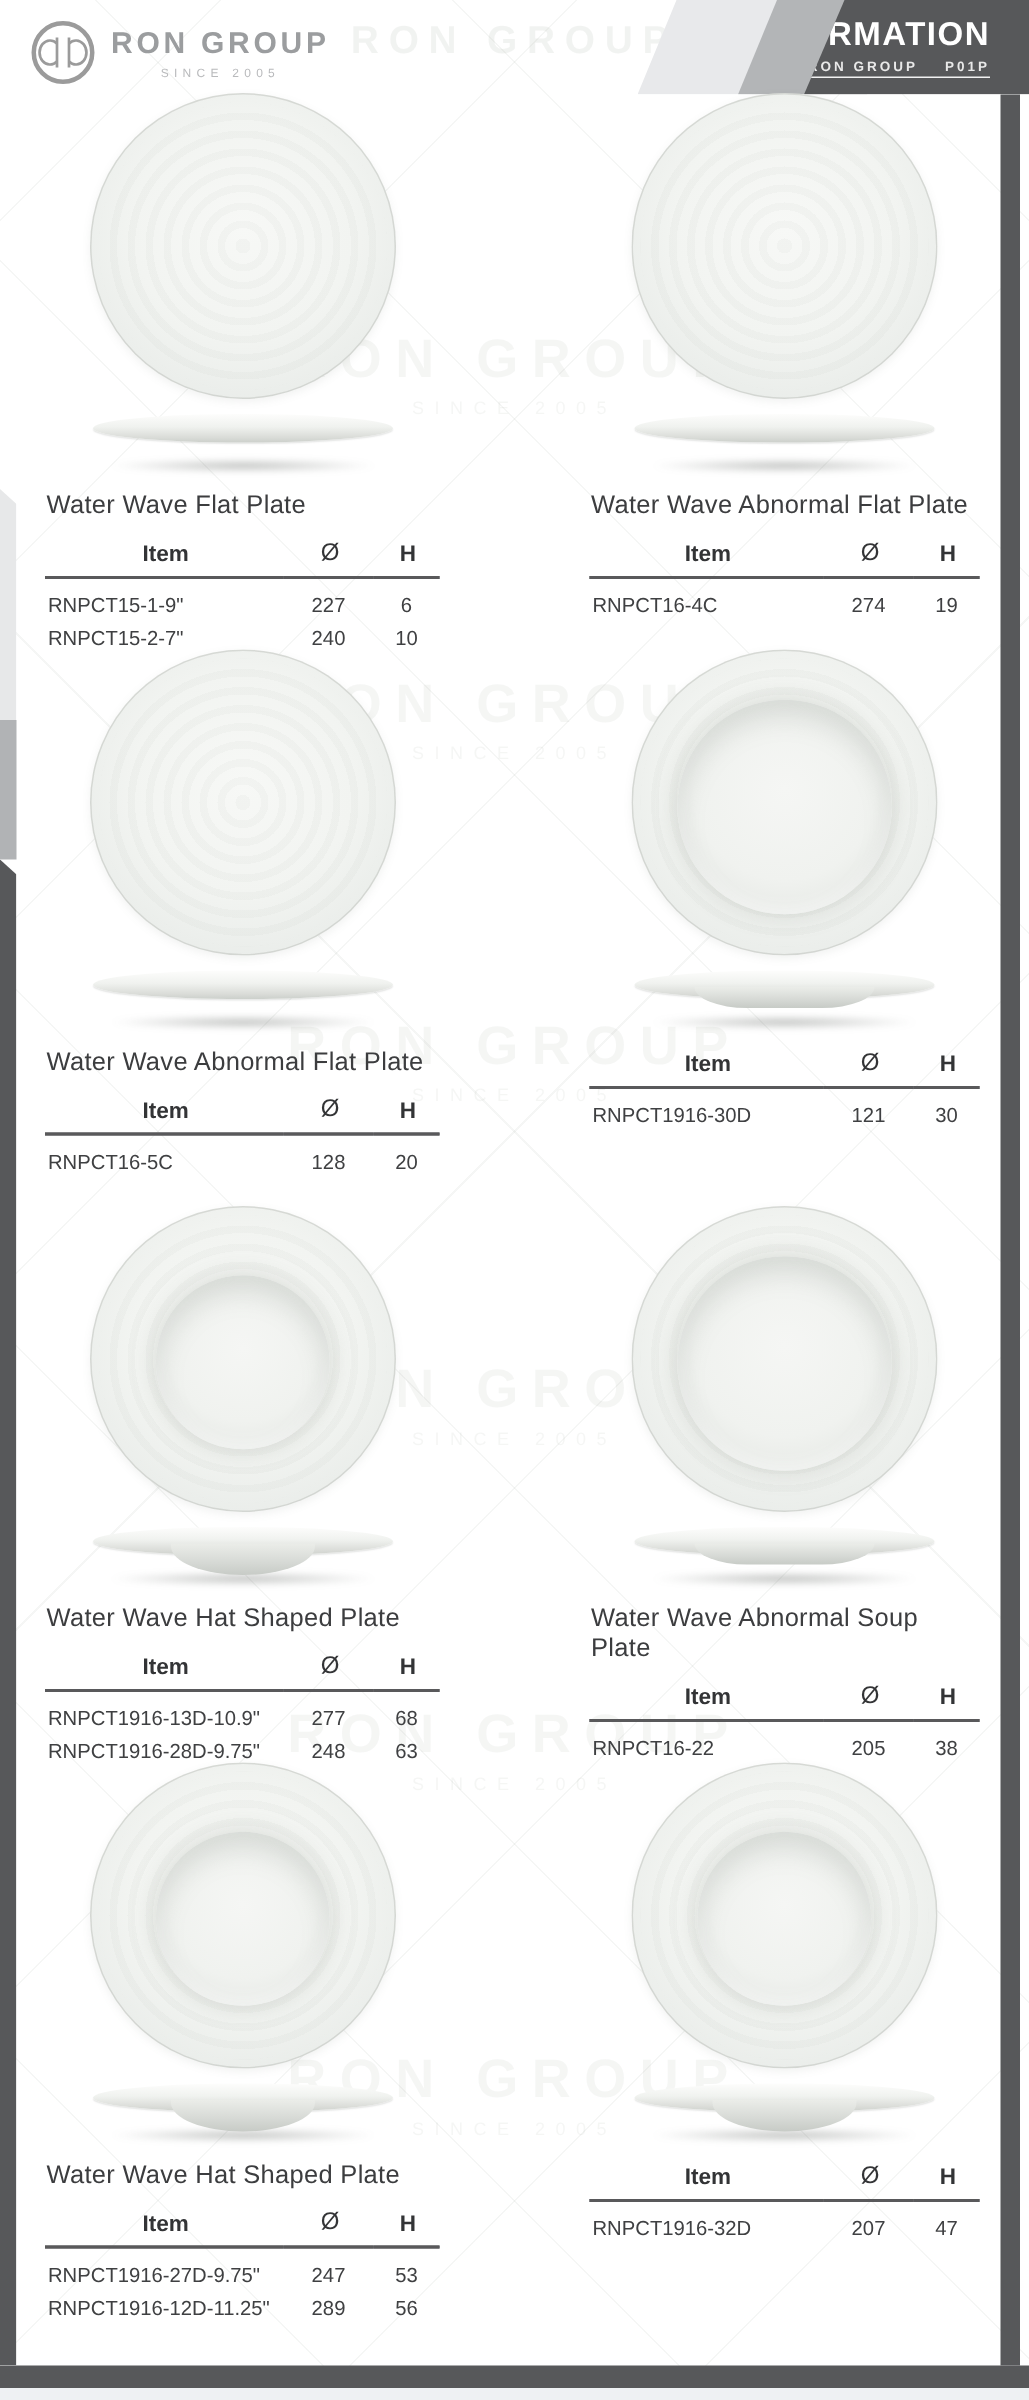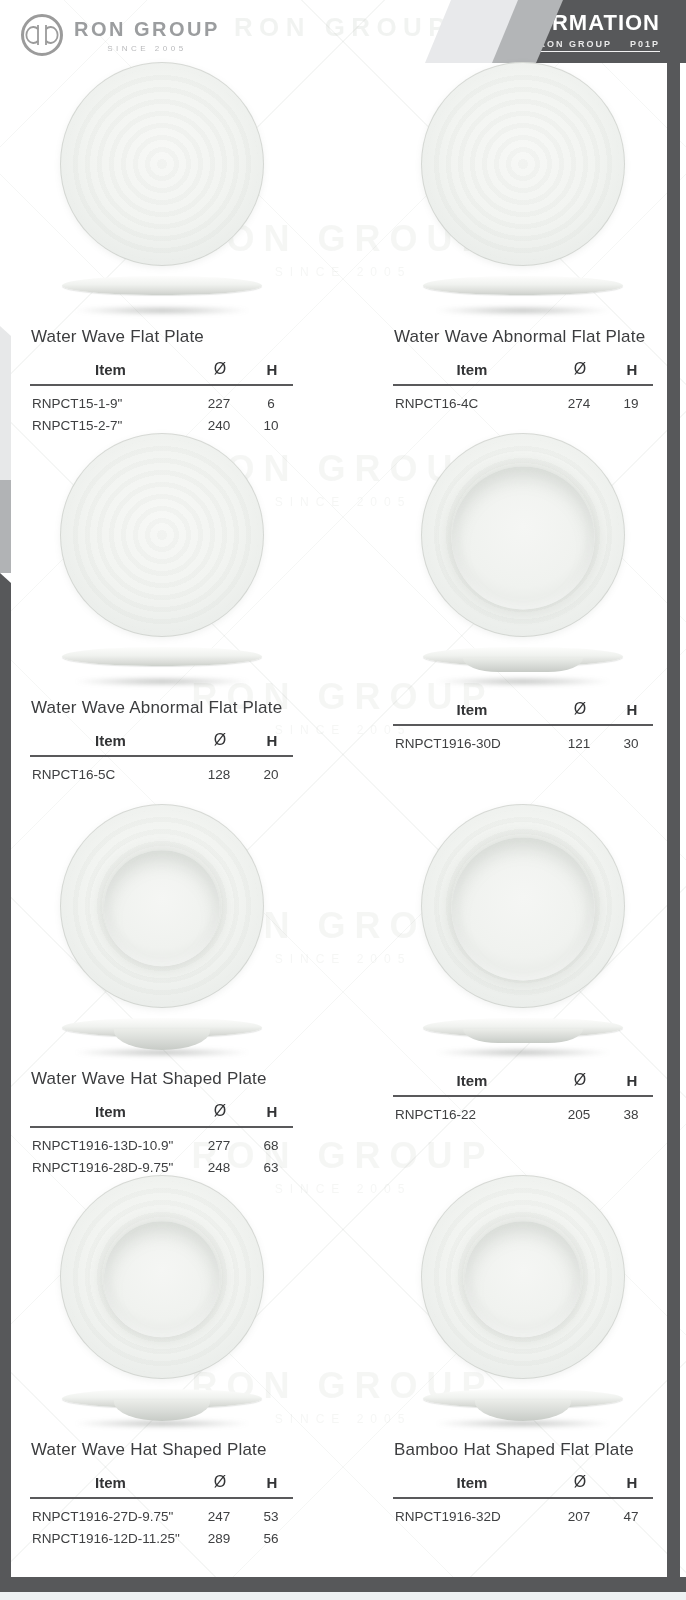--- a/index.html
+++ b/index.html
@@ -318,20 +318,21 @@
       <div class="photo">
         <div class="plate-top">
           <div class="well"></div>
         </div>
         <div class="side">
           <div class="shadow"></div>
           <div class="rim"></div>
           <div class="bowl"></div>
         </div>
       </div>
+      <div class="pname">Water Wave Abnormal Soup Plate</div>
       <table class="spec">
         <thead>
           <tr>
             <th class="c-i">Item</th>
             <th class="c-d">Ø</th>
             <th class="c-h">H</th>
           </tr>
         </thead>
         <tbody>
             <tr class="first">
@@ -382,21 +383,20 @@
       <div class="photo">
         <div class="plate-top">
           <div class="well"></div>
         </div>
         <div class="side">
           <div class="shadow"></div>
           <div class="rim"></div>
           <div class="bowl"></div>
         </div>
       </div>
-      <div class="pname">Bamboo Hat Shaped Flat Plate</div>
       <table class="spec">
         <thead>
           <tr>
             <th class="c-i">Item</th>
             <th class="c-d">Ø</th>
             <th class="c-h">H</th>
           </tr>
         </thead>
         <tbody>
             <tr class="first">

